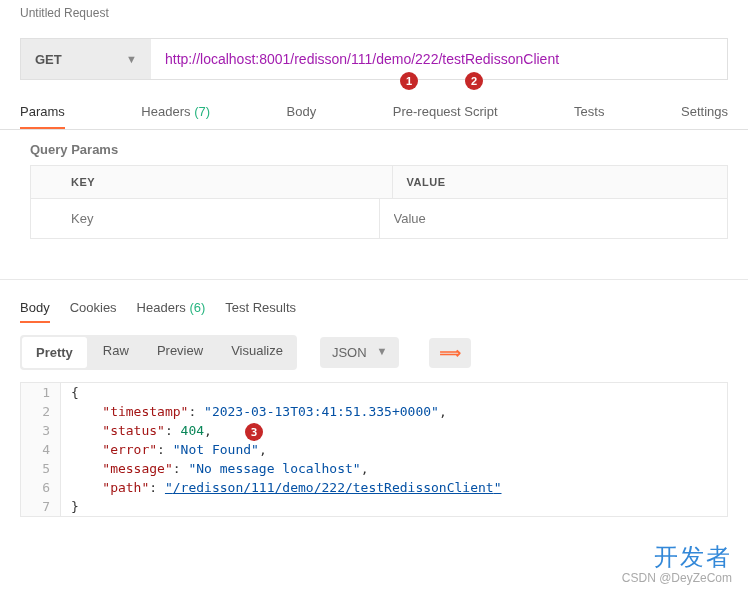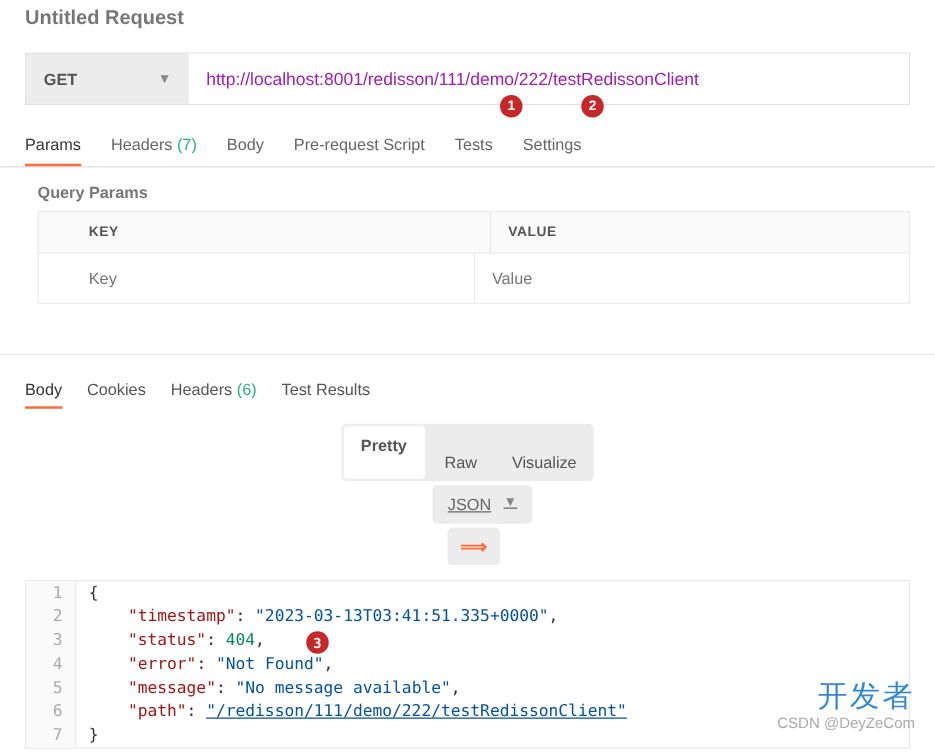--- a/index.html
+++ b/index.html
@@ -1,43 +1,43 @@
 <!DOCTYPE html>
 <html><head>
 <meta charset="utf-8">
 <style>
 * { box-sizing: border-box; margin: 0; padding: 0; }
 body { font-family: -apple-system, BlinkMacSystemFont, "Segoe UI", Arial, sans-serif; font-size: 13px; color: #666; background: #fff; width: 748px; }
-.title { font-size: 16px; color: #777; padding: 6px 20px; font-weight: 700; }
+.title { font-size: 12px; color: #777; padding: 6px 20px; font-weight: 400; }
 .url-bar { display: flex; margin: 12px 20px 16px; border: 1px solid #e0e0e0; }
 .method-select { width: 130px; background: #ececec; display: flex; align-items: center; justify-content: space-between; padding: 0 14px; height: 40px; cursor: pointer; font-weight: 600; color: #555; }
 .url-input { flex: 1; border: none; padding: 0 14px; font-size: 14px; color: #a21caf; outline: none; }
-.tabs { display: flex; padding: 0 20px; border-bottom: 1px solid #e0e0e0; gap: 24px; font-size: 13px; color: #666; }
+.tabs { display: flex; padding: 0 20px; border-bottom: 1px solid #e0e0e0; gap: 24px; font-size: 13px; color: #666; justify-content: space-between; }
 .tab { padding: 8px 0; cursor: pointer; }
 .tab.active { border-bottom: 2px solid #ff6c37; color: #333; }
 .count-green { color: #26b47f; }
 .query-title { padding: 12px 32px 8px 30px; font-weight: 600; color: #777; font-size: 13px; }
 .params-table { margin: 0 20px 0 30px; border: 1px solid #e8e8e8; }
 .params-header { display: flex; background: #fafafa; border-bottom: 1px solid #e8e8e8; }
 .params-header > div { padding: 10px 14px; font-weight: 700; font-size: 11px; color: #555; letter-spacing: 0.5px; }
 .col-key { flex: 1; border-right: 1px solid #e8e8e8; padding-left: 40px !important; }
 .col-value { flex: 1; }
 .params-row { display: flex; }
 .params-row input { border: none; padding: 12px 14px; font-size: 13px; outline: none; width: 100%; color: #999; }
 .params-row .col-key { padding-left: 0 !important; }
 .params-row .col-key input { padding-left: 40px; }
 .col-key.row { border-right: 1px solid #e8e8e8; }
 .response-tabs { display: flex; padding: 14px 20px 0; gap: 20px; font-size: 13px; color: #555; border-top: 1px solid #e8e8e8; margin-top: 40px; }
 .rtab { padding: 6px 0; cursor: pointer; }
 .rtab.active { border-bottom: 2px solid #ff6c37; color: #333; }
-.view-bar { display: flex; align-items: center; padding: 12px 20px; gap: 3px; flex-direction: column; }
+.view-bar { display: flex; align-items: center; padding: 12px 20px; gap: 20px; }
 .view-group { display: flex; background: #ececec; border-radius: 4px; }
-.view-btn { padding: 8px 14px; cursor: pointer; font-size: 13px; color: #555; margin-top: 15px; }
+.view-btn { padding: 8px 14px; cursor: pointer; font-size: 13px; color: #555; }
 .view-btn.active { background: #fff; margin: 2px; border-radius: 3px; font-weight: 600; }
-.format-select { margin-left: 24px; padding: 8px 12px; background: #ececec; border-radius: 4px; cursor: pointer; display: flex; gap: 10px; color: #666; text-decoration: underline; }
+.format-select { margin-left: 3px; padding: 8px 12px; background: #ececec; border-radius: 4px; cursor: pointer; display: flex; gap: 10px; color: #666; }
 .wrap-btn { margin-left: 10px; padding: 6px 10px; background: #ececec; border-radius: 4px; cursor: pointer; color: #ff6c37; font-weight: bold; font-size: 15px; }
 .code-area { margin: 0 20px 10px; border: 1px solid #e8e8e8; font-family: Consolas, Monaco, monospace; font-size: 13px; }
 .code-line { display: flex; }
 .gutter { width: 40px; text-align: right; padding: 2px 10px 2px 0; color: #aaa; background: #fafafa; border-right: 1px solid #e8e8e8; user-select: none; }
 .code { padding: 2px 10px; white-space: pre; color: #333; }
 .json-key { color: #a31515; }
 .json-str { color: #0451a5; }
 .json-num { color: #098658; }
 .json-link { color: #0451a5; text-decoration: underline; }
 .annot { position: absolute; width: 18px; height: 18px; background: #c62828; color: #fff; border-radius: 50%; display: flex; align-items: center; justify-content: center; font-size: 11px; font-weight: bold; }
@@ -96,20 +96,21 @@
     <span>Headers</span>
     <span class="count-green">(6)</span>
   </div>
   <div class="rtab">Test Results</div>
 </div>
 
 <div class="view-bar">
   <div class="view-group">
     <div class="view-btn active">Pretty</div>
     <div class="view-btn">Raw</div>
+    <div class="view-btn">Preview</div>
     <div class="view-btn">Visualize</div>
   </div>
   <div class="format-select">
     <span>JSON</span>
     <span class="chev">▼</span>
   </div>
   <div class="wrap-btn">⟹</div>
 </div>
 
 <div class="code-area" style="position:relative">
@@ -124,21 +125,21 @@
   <div class="code-line">
       <div class="gutter">3</div>
       <div class="code">    <span class="json-key">"status"</span>: <span class="json-num">404</span>,</div>
     </div>
   <div class="code-line">
       <div class="gutter">4</div>
       <div class="code">    <span class="json-key">"error"</span>: <span class="json-str">"<span>Not Found</span>"</span>,</div>
     </div>
   <div class="code-line">
       <div class="gutter">5</div>
-      <div class="code">    <span class="json-key">"message"</span>: <span class="json-str">"<span>No message available</span>"</span>,</div>
+      <div class="code">    <span class="json-key">"message"</span>: <span class="json-str">"<span>No message localhost</span>"</span>,</div>
     </div>
   <div class="code-line">
       <div class="gutter">6</div>
       <div class="code">    <span class="json-key">"path"</span>: <span class="json-link">"<span>/redisson/111/demo/222/testRedissonClient</span>"</span></div>
     </div>
   <div class="code-line">
       <div class="gutter">7</div>
       <div class="code">}</div>
     </div>
   <div class="annot" style="left:224px; top:40px;">3</div>

